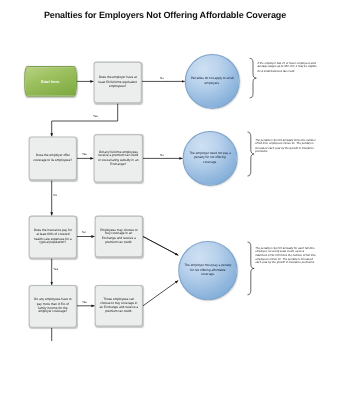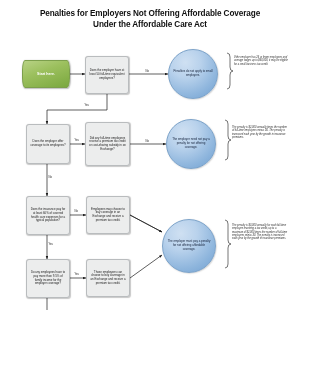--- a/index.html
+++ b/index.html
@@ -142,21 +142,20 @@
     font-size: 2.8px;
   }
 </style>
 </head>
 <body>
 
 <div id="page">
 
   <div id="title">
     <span>Penalties for Employers Not Offering Affordable Coverage</span>
-    <span class="line2">Under the Affordable Care Act</span>
   </div>
 
   <svg class="wires" viewBox="0 0 300 381">
     <defs>
       <marker id="ah" markerWidth="5" markerHeight="5" refX="4.2" refY="1.8" orient="auto">
         <path d="M0,0 L4.4,1.8 L0,3.6 z" fill="#1a1a1a"></path>
       </marker>
     </defs>
     <g stroke="#1a1a1a" stroke-width="0.7" fill="none">
 

